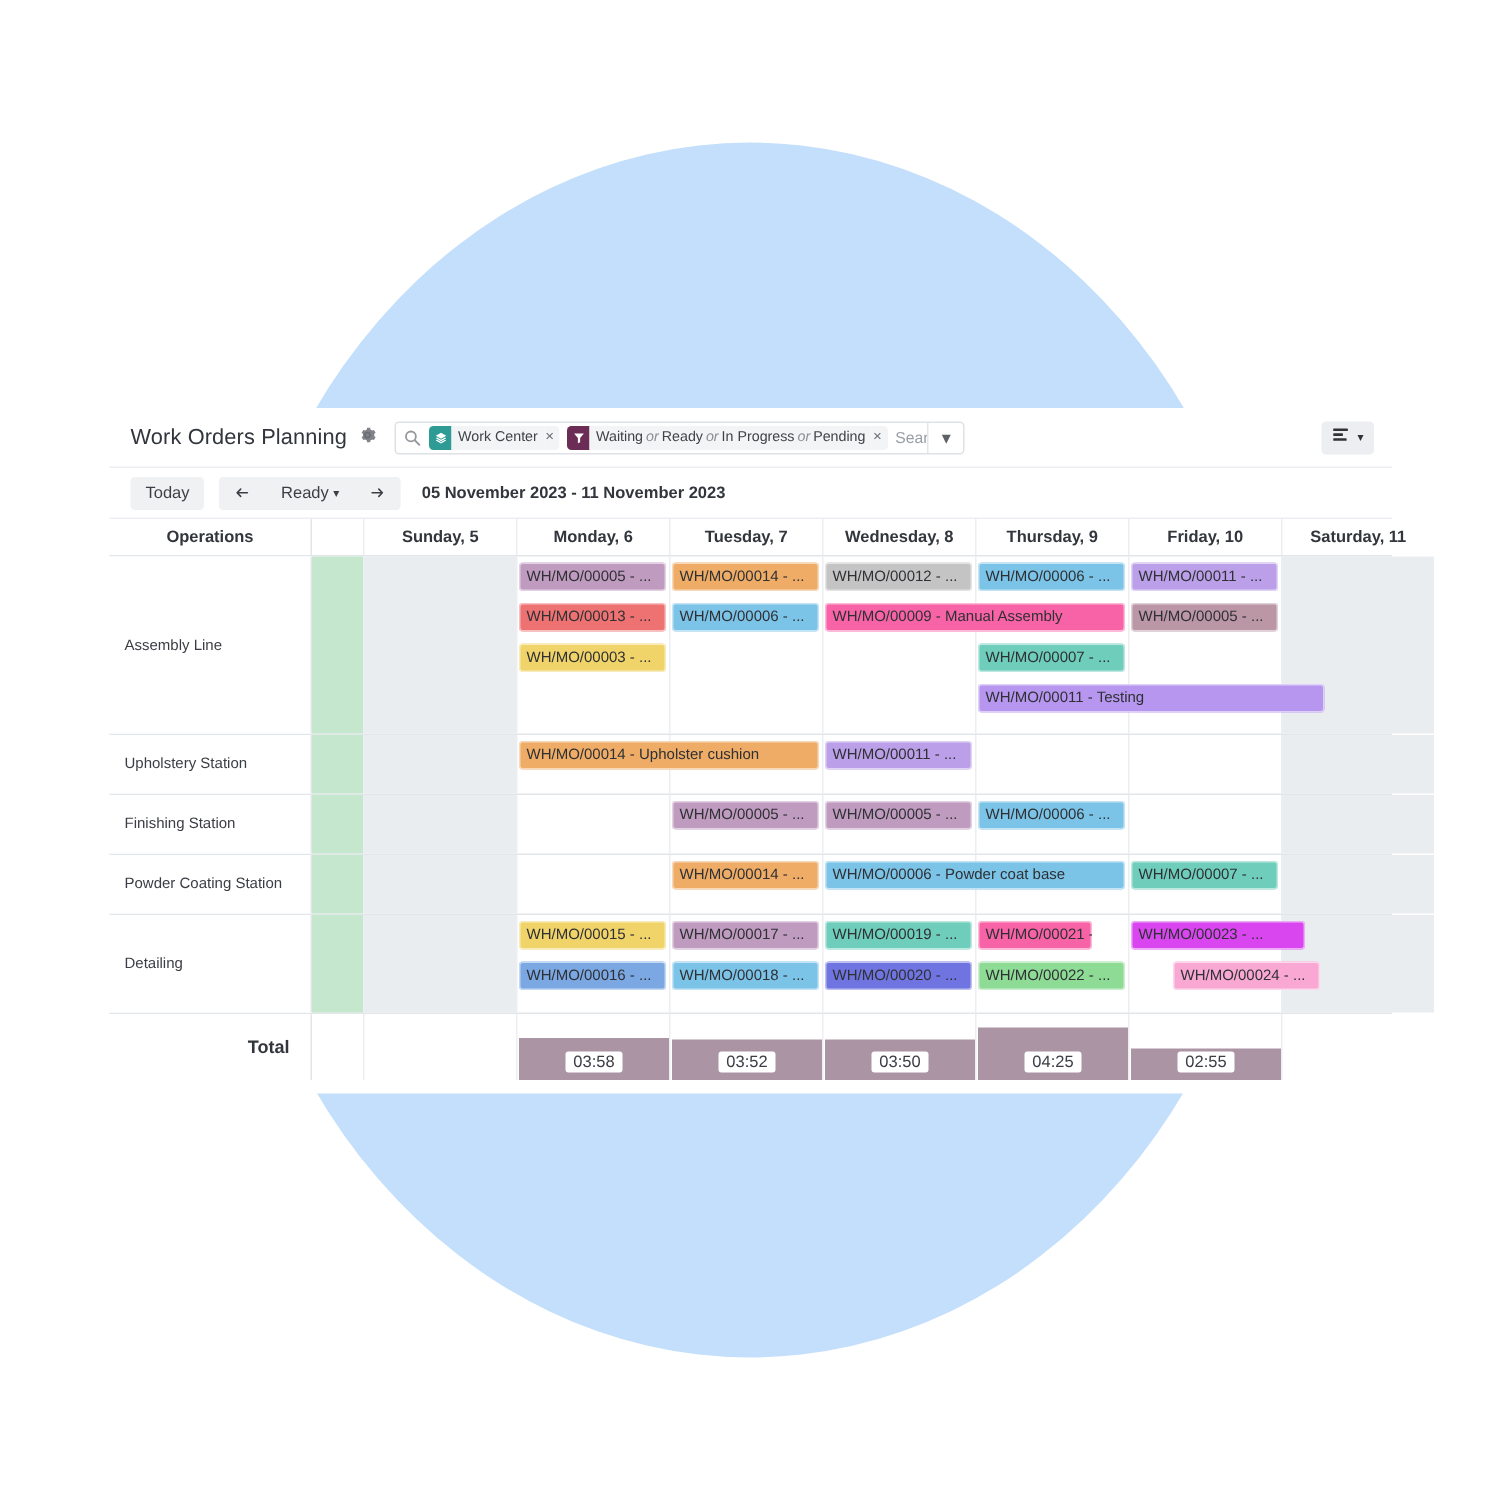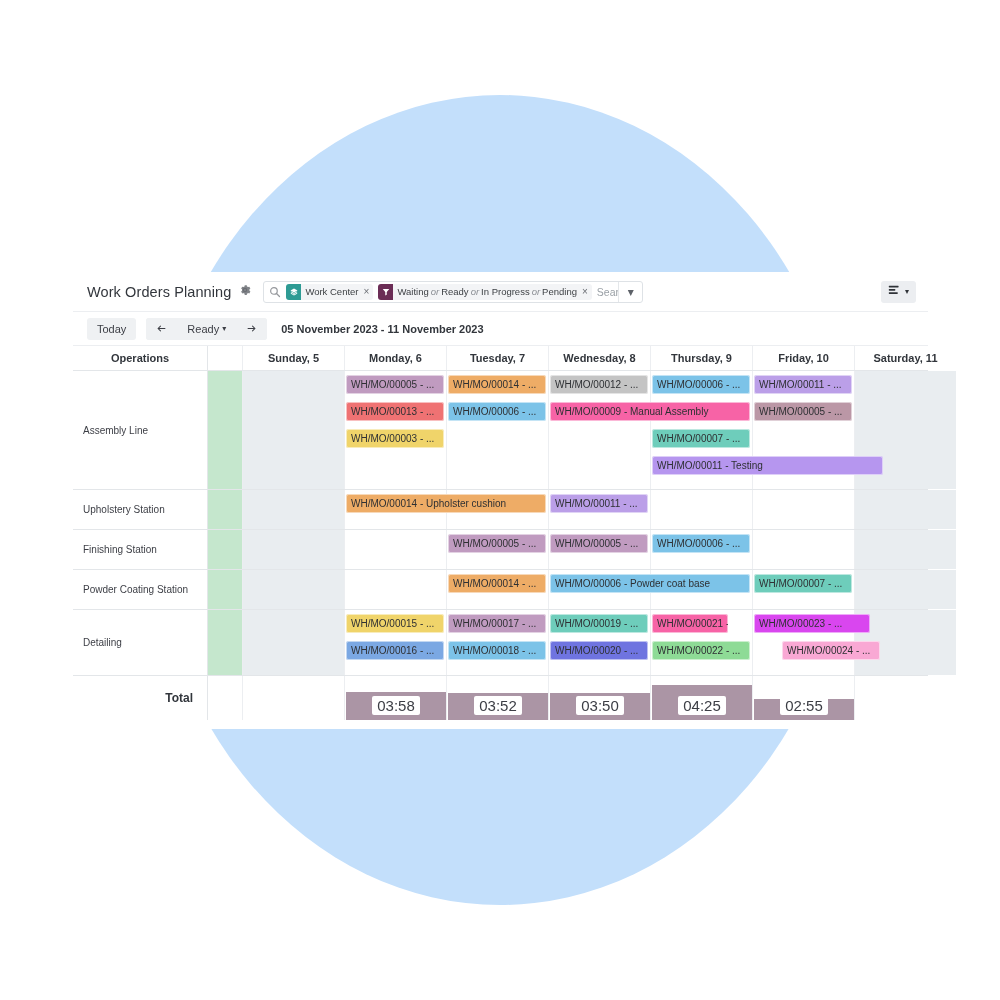--- a/index.html
+++ b/index.html
@@ -256,21 +256,21 @@
   .tlane { width: 102px; flex: 0 0 102px; border-left: 1px solid #eceef1; height: 100%; position: relative; }
   .tbar {
     position: absolute; left: 1px; right: 0; bottom: 0;
     background: #ab95a5;
     display: flex; align-items: flex-end; justify-content: center;
     padding-bottom: 5px;
   }
   .tval {
     background: #fff;
     border-radius: 2px;
-    font-size: 15px;
+    font-size: 11px;
     color: #3c3e45;
     padding: 1px 5px;
   }
 </style>
 </head>
 <body>
 
 <div id="stage">
 
   <div id="blob"></div>

